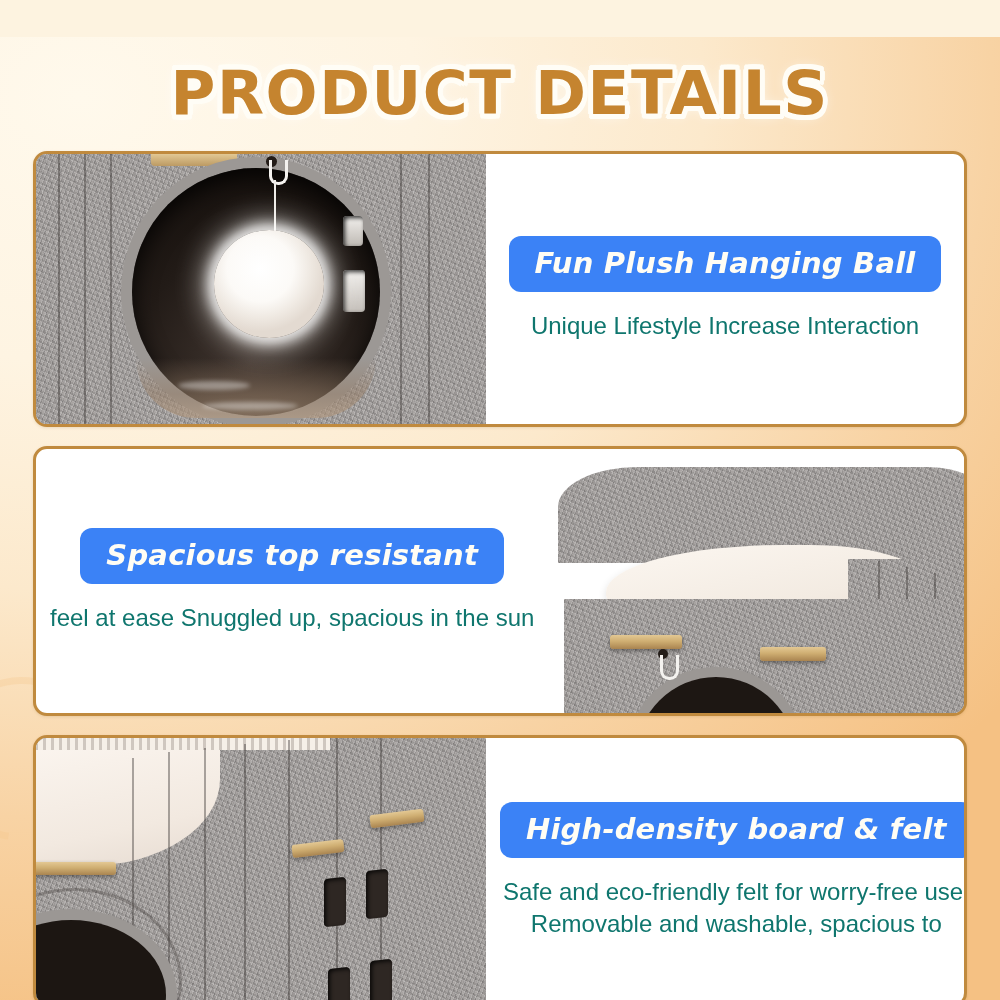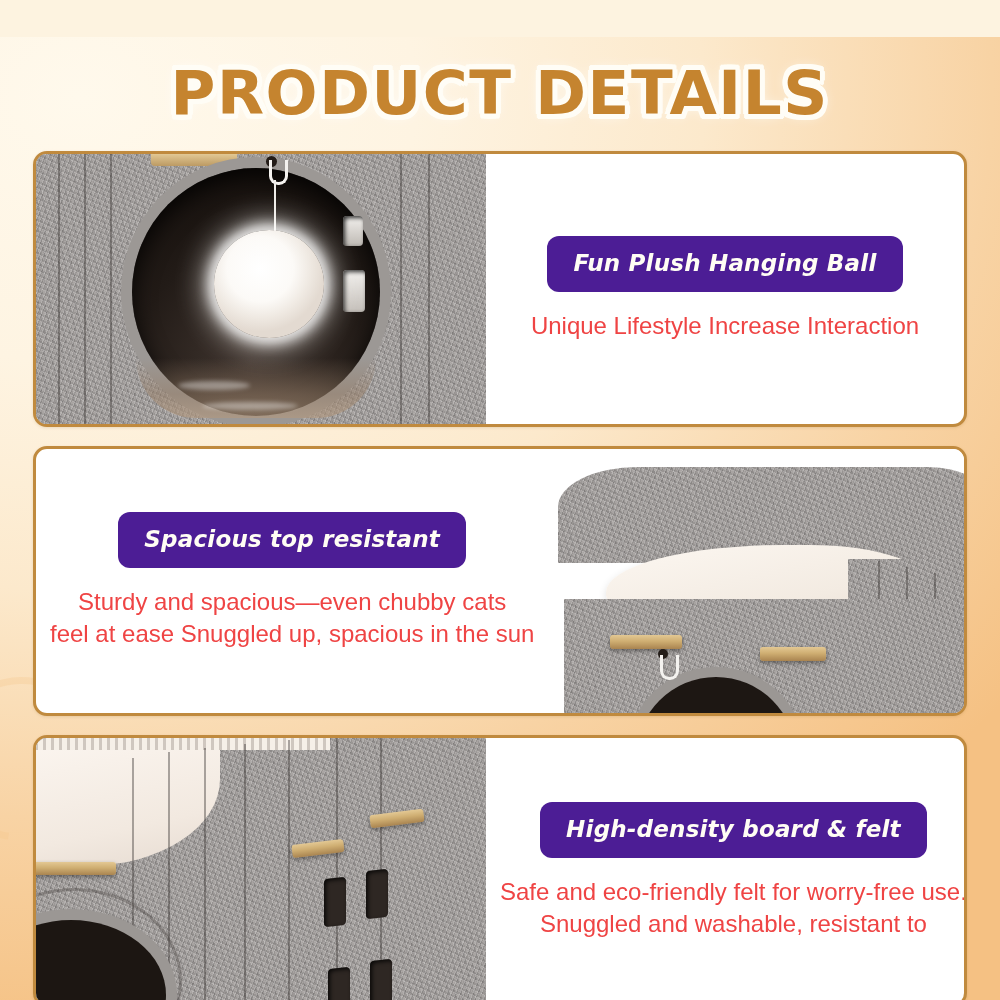--- a/index.html
+++ b/index.html
@@ -48,28 +48,28 @@
   }
   #panel1{left:33px;top:114px;width:934px;height:276px;}
   #panel2{left:33px;top:409px;width:934px;height:270px;}
   #panel3{left:33px;top:698px;width:934px;height:272px;}
 
   .photo{position:relative;overflow:hidden;background:#BDB8B4;flex:0 0 auto;}
   .copy{flex:1 1 auto;display:flex;flex-direction:column;align-items:center;justify-content:center;
         padding:0 14px;box-sizing:border-box;}
 
   .badge{
-    display:inline-block;background:#4c1d95;color:#FFFDF4;
+    display:inline-block;background:#3b82f6;color:#FFFDF4;
     border-radius:12px;padding:11px 26px 13px;
     font-family:"DejaVu Sans", sans-serif;
-    font-weight:bold;font-style:italic;font-size:23px;line-height:32px;
+    font-weight:bold;font-style:italic;font-size:29px;line-height:32px;
     letter-spacing:.2px;white-space:nowrap;
   }
   .desc{
-    margin-top:18px;color:#ef4444;text-align:center;
+    margin-top:18px;color:#0f766e;text-align:center;
     font-size:24px;line-height:32px;font-family:"Liberation Sans", sans-serif;
   }
   .desc .ln{display:block;white-space:nowrap;}
 
   
   .felt{
     background-color:#A8A4A2;
     background-image:
       repeating-linear-gradient(112deg, rgba(255,255,255,.13) 0 1px, rgba(0,0,0,.10) 1px 2px, transparent 2px 4px),
       repeating-linear-gradient(24deg, rgba(255,255,255,.10) 0 1px, rgba(0,0,0,.09) 1px 3px, transparent 3px 5px),
@@ -173,21 +173,20 @@
       <div class="desc">
         <span class="ln">Unique Lifestyle Increase Interaction</span>
       </div>
     </div>
   </div>
 
   <div class="panel" id="panel2">
     <div class="copy">
       <div class="badge">Spacious top resistant</div>
       <div class="desc">
-        <span class="ln">Sturdy and spacious—even chubby cats</span>
         <span class="ln">feel at ease Snuggled up, spacious in the sun</span>
       </div>
     </div>
     <div class="photo" id="ph2">
       <div class="backwall felt"></div>
       <div class="cush"></div>
       <div class="sidewall felt"></div>
       <div class="rib" style="left:330px;top:112px;bottom:0"></div>
       <div class="rib" style="left:358px;top:118px;bottom:0"></div>
       <div class="rib" style="left:386px;top:124px;bottom:0"></div>
@@ -220,18 +219,18 @@
       <div class="win" style="left:330px;top:132px;width:22px;height:48px;transform:skewY(-6deg)"></div>
       <div class="win" style="left:292px;top:230px;width:22px;height:46px;transform:skewY(-6deg)"></div>
       <div class="win" style="left:334px;top:222px;width:22px;height:46px;transform:skewY(-6deg)"></div>
       <div class="curve"></div>
       <div class="hole3"></div>
     </div>
     <div class="copy">
       <div class="badge">High-density board &amp; felt</div>
       <div class="desc">
         <span class="ln">Safe and eco-friendly felt for worry-free use.</span>
-        <span class="ln">Snuggled and washable, resistant to</span>
+        <span class="ln">Removable and washable, spacious to</span>
       </div>
     </div>
   </div>
 
 </div>
 
 </body></html>

